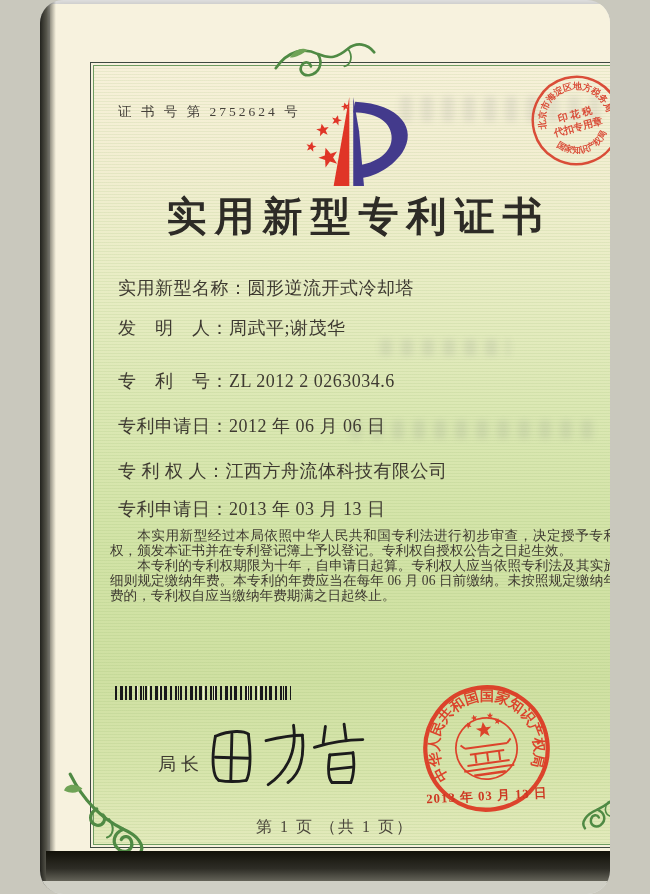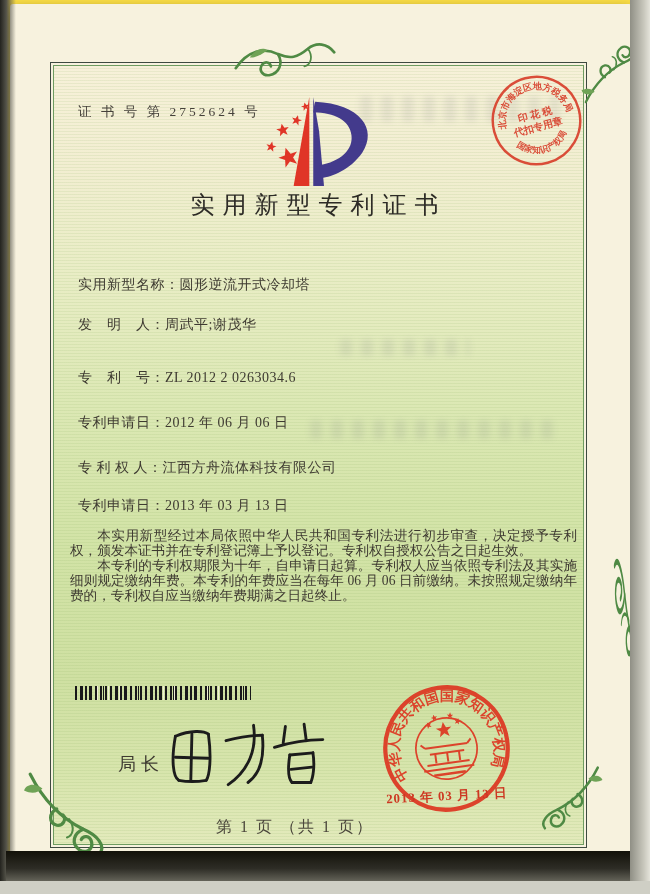--- a/index.html
+++ b/index.html
@@ -1,18 +1,18 @@
 <!DOCTYPE html>
 <html><head>
 <meta charset="utf-8">
 <style>
   html,body{margin:0;padding:0;background:#c9c8bd;}
   *{box-sizing:border-box;}
-  .scan{position:relative;width:650px;height:894px;margin:0 auto;overflow:hidden;
-        background:#fde047;font-family:"Liberation Serif","DejaVu Serif",serif;}
+  .scan{position:relative;width:570px;height:894px;margin:0 auto;overflow:hidden;
+        background:#e5e5e5;font-family:"Liberation Serif","DejaVu Serif",serif;border-radius:23px;}
   
   .page{position:absolute;left:10px;top:4px;width:622px;height:850px;
         background:#f7f2de;border-radius:3px;
         box-shadow:0 6px 14px rgba(20,20,10,.55);}
   .edge-left{position:absolute;left:0;top:0;width:16px;height:894px;
         background:linear-gradient(90deg,#23231e 0%,#55544a 40%,rgba(85,84,74,0) 100%);}
   .edge-bottom{position:absolute;left:6px;top:851px;width:630px;height:32px;
         background:linear-gradient(180deg,#121109 0%,#2e2d26 55%,#6c6b60 100%);}
   .edge-right{position:absolute;left:630px;top:0;width:20px;height:894px;
         background:linear-gradient(90deg,#8f8f85 0%,#c9c8bd 70%,#e4e3da 100%);}
@@ -23,22 +23,22 @@
                    #d2e3a6 62%,#cfe0a2 79%,#d8e5ad 91%,#e3eabc 100%);}
   .inner-tint::after{content:"";position:absolute;inset:0;
         background:repeating-linear-gradient(180deg,rgba(130,170,90,.12) 0 1px,rgba(0,0,0,0) 1px 3px);}
   .frame{position:absolute;left:50px;top:62px;width:537px;height:786px;
         border:1.5px solid #3e4a40;}
   .frame-inner{position:absolute;inset:2px;border:1px solid #6e9c60;}
   
   .cert-no{position:absolute;left:78px;top:103px;font-size:13.5px;letter-spacing:3px;
         color:#45413a;}
   .title{position:absolute;left:50px;top:189px;width:537px;text-align:center;
-        font-size:24px;font-weight:400;letter-spacing:8px;color:#2d2b26;}
-  .field{position:absolute;left:78px;font-size:14px;color:#3e3a31;letter-spacing:.5px;
+        font-size:40px;font-weight:700;letter-spacing:8px;color:#2d2b26;}
+  .field{position:absolute;left:78px;font-size:18px;color:#3e3a31;letter-spacing:.5px;
         white-space:nowrap;}
   .f0{top:276px}.f1{top:316px}.f2{top:369px}.f3{top:414px}.f4{top:459px}.f5{top:497px}
   .paras{position:absolute;left:70px;top:528px;width:507px;font-size:13.6px;
         line-height:15px;color:#3e3a31;text-align:justify;}
   .paras p{margin:0;text-indent:2em;}
   .footer{position:absolute;left:145px;top:817px;width:300px;text-align:center;
         font-size:16px;letter-spacing:2px;color:#4b473c;}
   
   .barcode{position:absolute;left:75px;top:686px;width:176px;height:14px;
         background-image:

